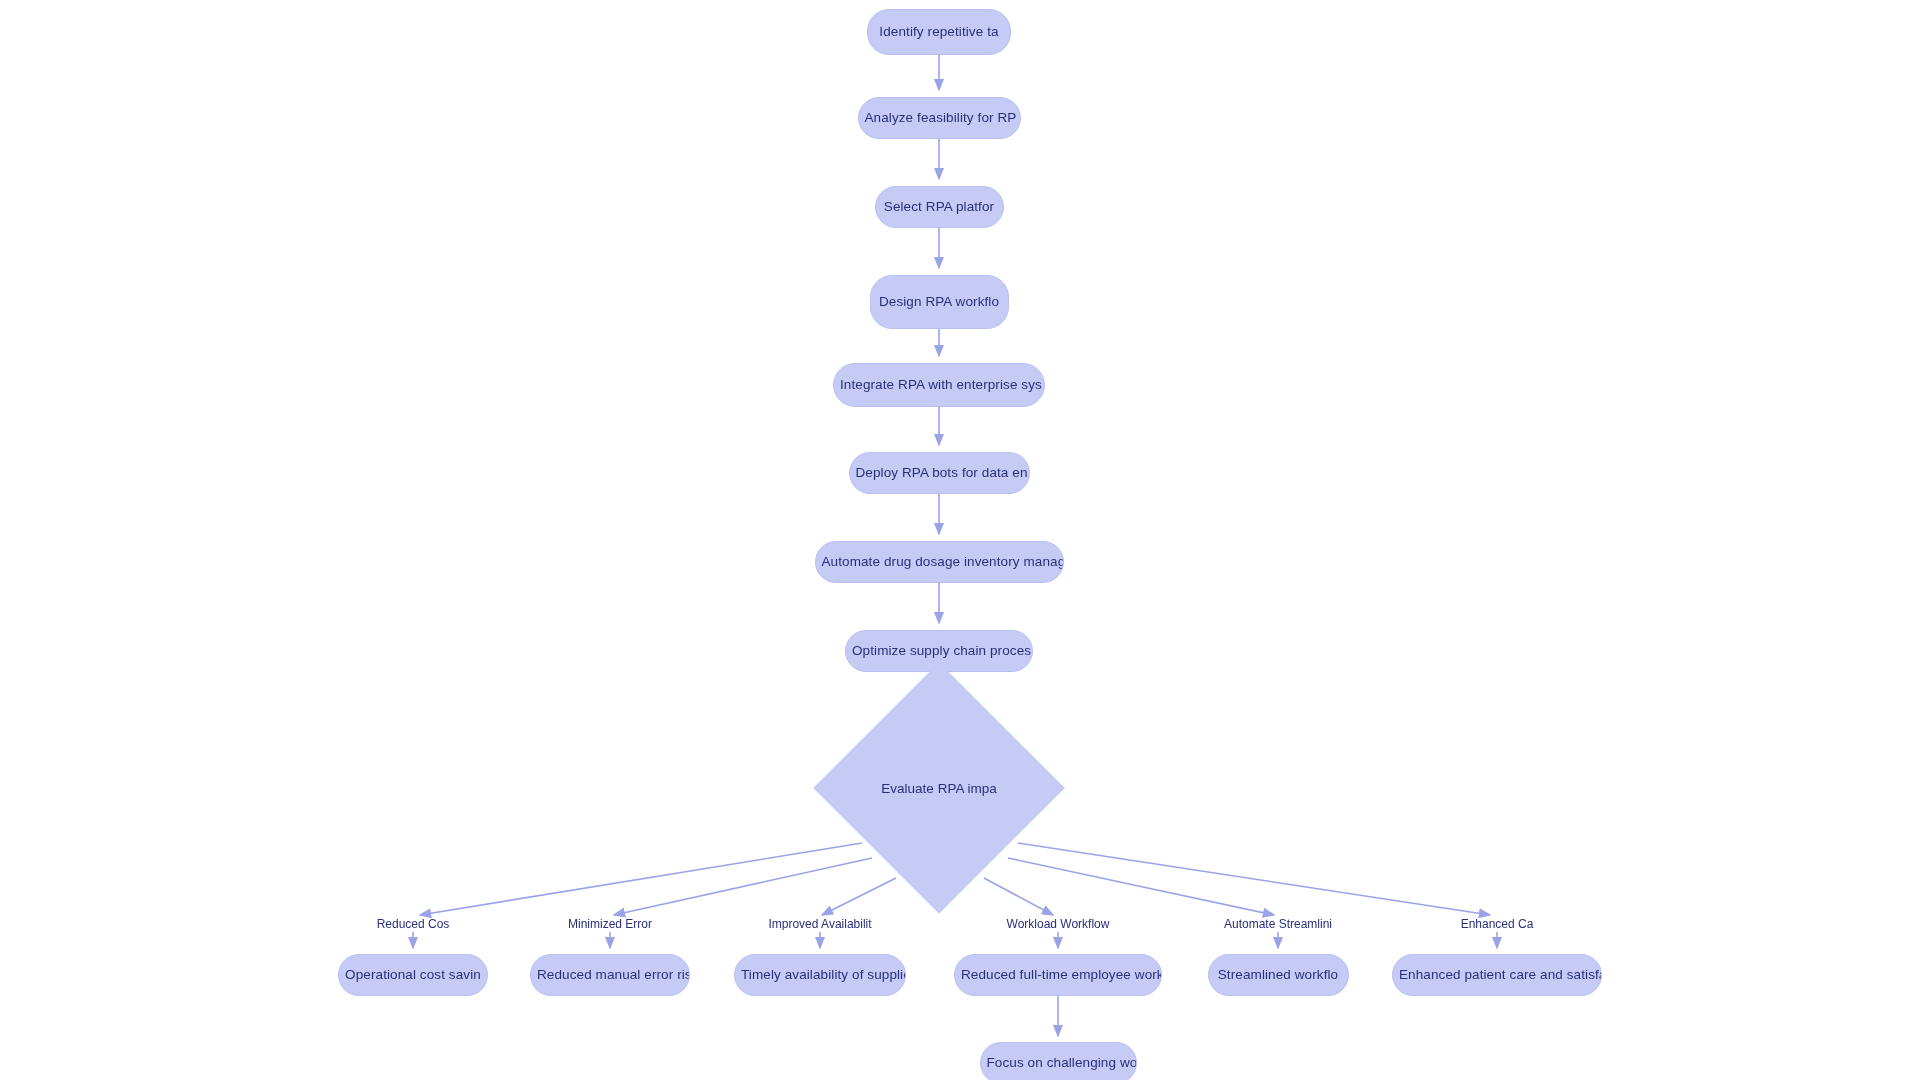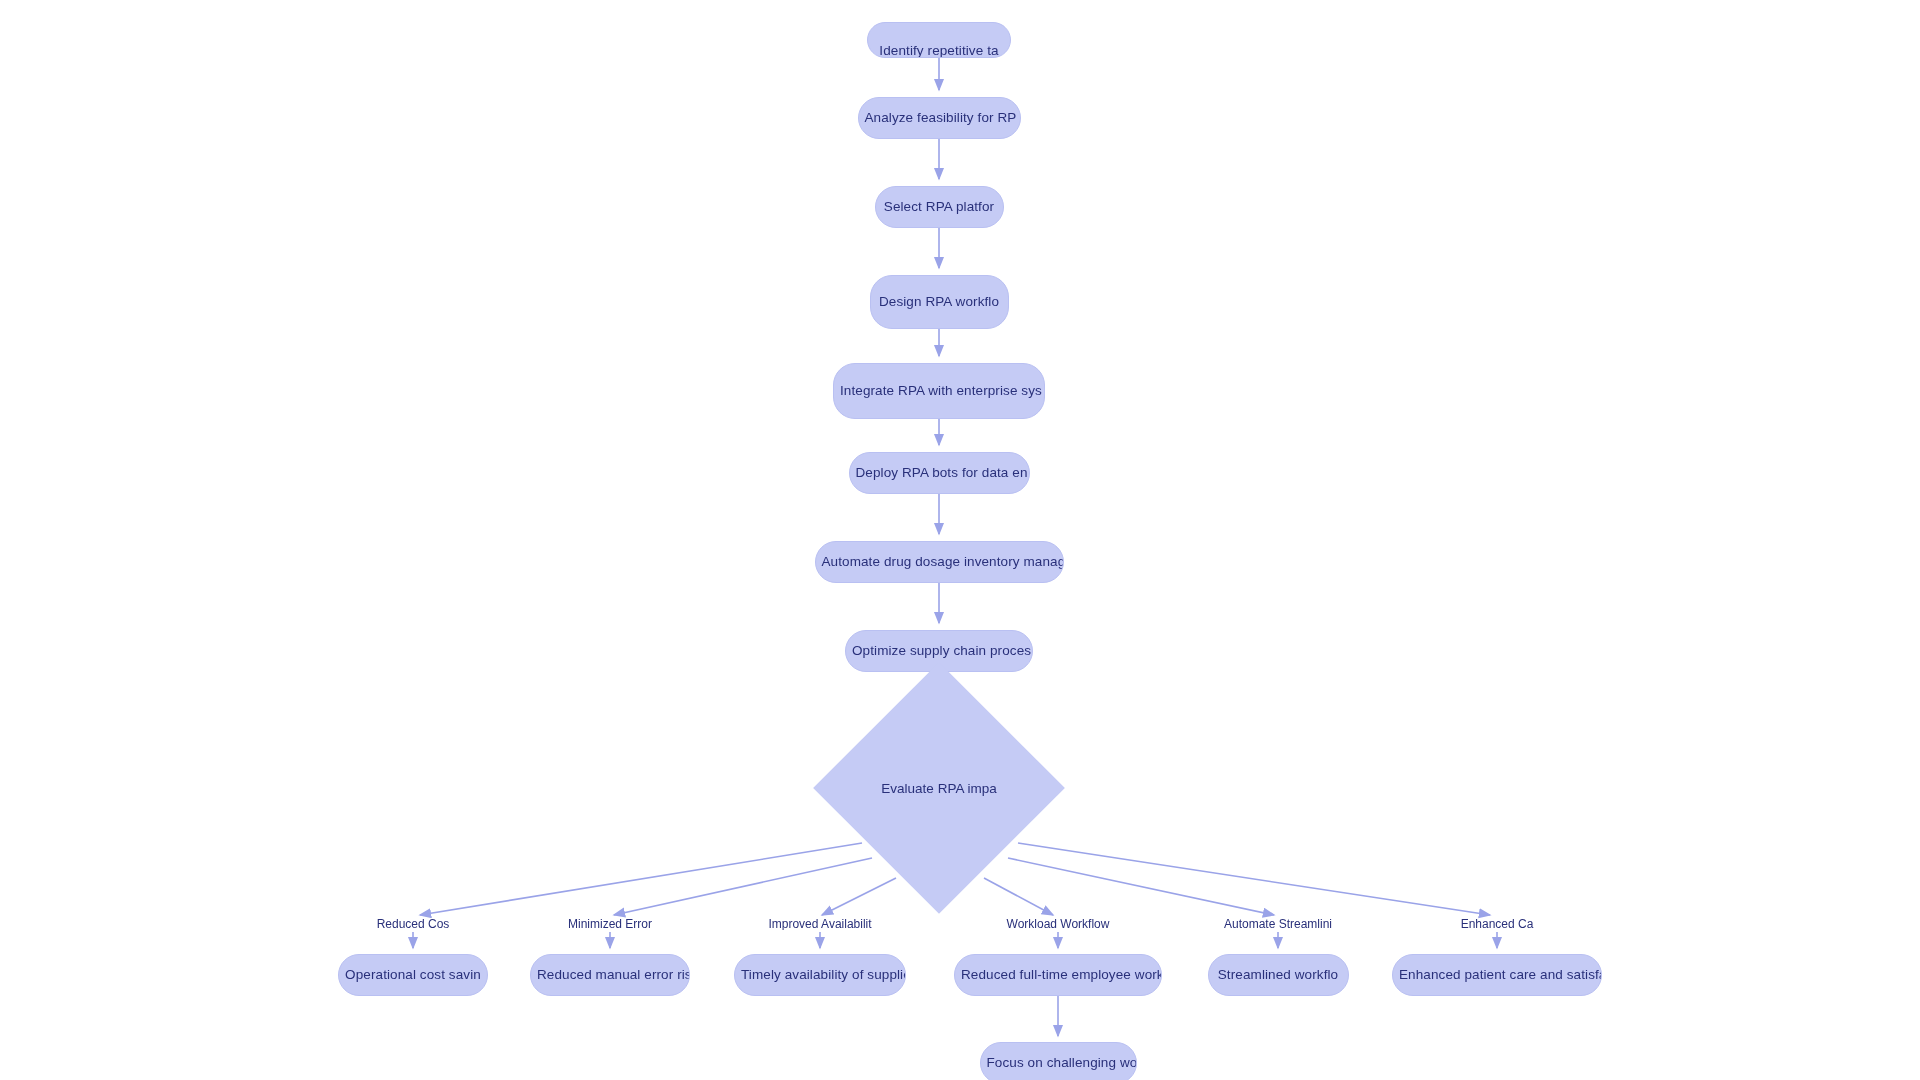--- a/index.html
+++ b/index.html
@@ -107,37 +107,37 @@
       <path d="M610,932 L610,948"></path>
       <path d="M820,932 L820,948"></path>
       <path d="M1058,932 L1058,948"></path>
       <path d="M1278,932 L1278,948"></path>
       <path d="M1497,932 L1497,948"></path>
 
       <path d="M1058,996 L1058,1036"></path>
     </g>
   </svg>
 
-  <div class="node stadium" style="left:867px; top:22px; width:144px; height:36px;align-items:flex-end;">
+  <div class="node stadium" style="left:867px; top:9px; width:144px; height:46px;">
     <span class="node-label">Identify repetitive ta</span>
   </div>
 
   <div class="node stadium" style="left:857.5px; top:97px; width:163px; height:42px;">
     <span class="node-label">Analyze feasibility for RP</span>
   </div>
 
   <div class="node stadium" style="left:874.5px; top:186px; width:129px; height:42px;">
     <span class="node-label">Select RPA platfor</span>
   </div>
 
   <div class="node stadium" style="left:869.5px; top:275px; width:139px; height:54px;">
     <span class="node-label">Design RPA workflo</span>
   </div>
 
-  <div class="node stadium" style="left:833px; top:363px; width:212px; height:56px;">
+  <div class="node stadium" style="left:833px; top:363px; width:212px; height:44px;">
     <span class="node-label">Integrate RPA with enterprise sys</span>
   </div>
 
   <div class="node stadium" style="left:848.5px; top:452px; width:181px; height:42px;">
     <span class="node-label">Deploy RPA bots for data en</span>
   </div>
 
   <div class="node stadium" style="left:814.5px; top:541px; width:249px; height:42px;">
     <span class="node-label">Automate drug dosage inventory manage</span>
   </div>

